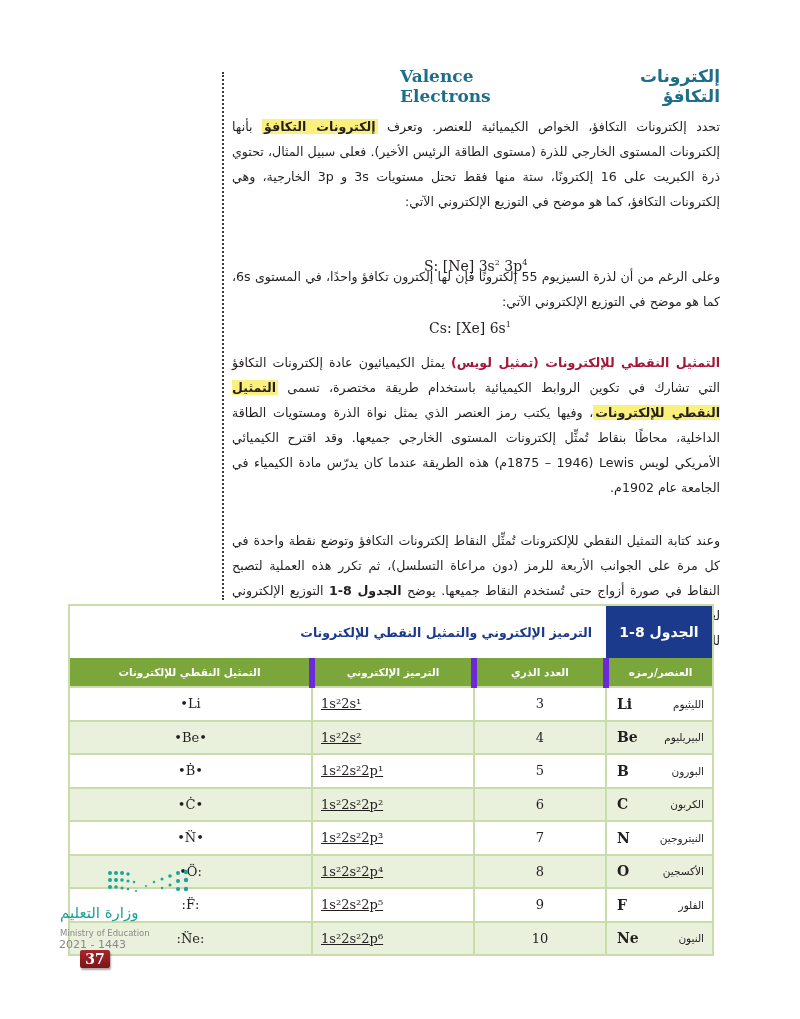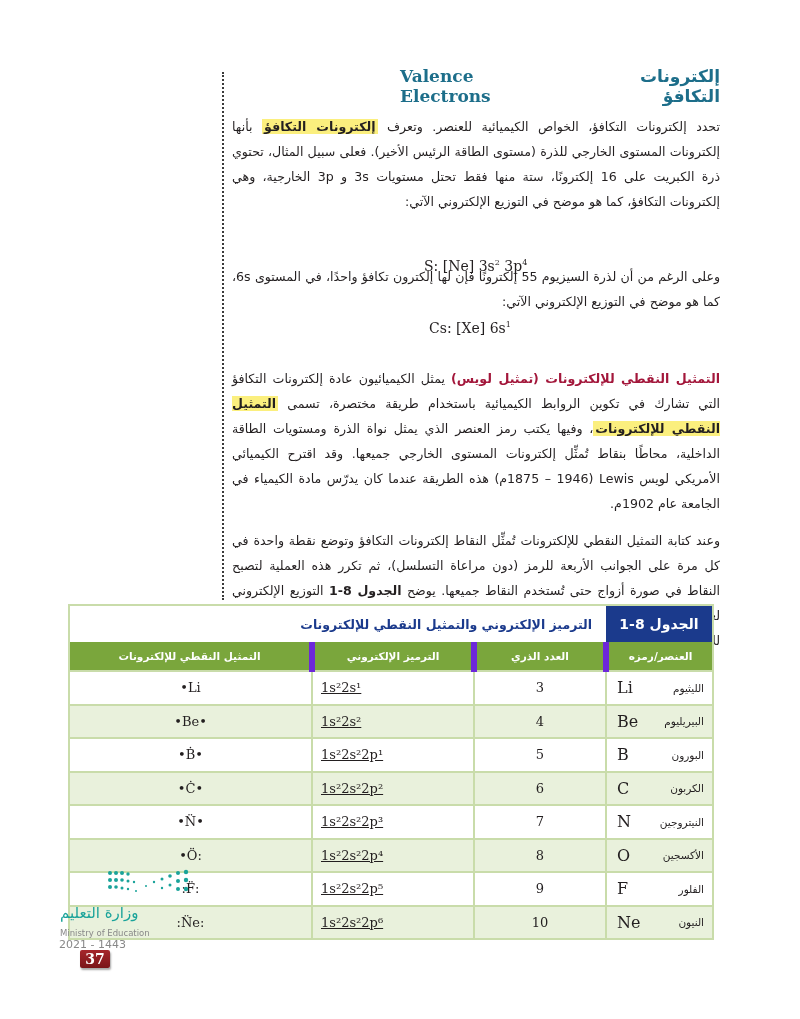--- a/index.html
+++ b/index.html
@@ -28,21 +28,21 @@
   .formula {
     position: absolute; direction: ltr; font-family: "DejaVu Serif", serif; font-size: 14px; color: #231f20;
   }
   sup { font-size: 8px; vertical-align: super; line-height: 0; }
 
   .table-wrap {
     position: absolute; left: 68px; top: 604px; width: 646px;
     border: 2px solid #c9dcaa; box-sizing: border-box; background: #fff;
   }
   table { border-collapse: collapse; width: 100%; direction: rtl; table-layout: fixed; }
-  .title-row td { height: 36px; padding: 0; }
+  .title-row td { height: 36px; padding: 8px; }
   .tbl-id {
     background: #1b3a8c; color: #fff; font-family: "DejaVu Sans", sans-serif; font-weight: bold;
     font-size: 14px; text-align: center;
   }
   .tbl-title {
     font-family: "DejaVu Sans", sans-serif; font-weight: bold; font-size: 12.5px; color: #1b3a8c;
     text-align: right; padding-right: 14px !important; background: #fff;
   }
   .hdr-row th {
     background: #7aa63c; color: #fff; font-family: "DejaVu Sans", sans-serif; font-size: 10.5px;
@@ -51,21 +51,21 @@
   .hdr-row th:last-child { border-left: none; }
   .data-row td {
     height: 31.5px; border-top: 2px solid #c9dcaa; border-left: 2px solid #c9dcaa; padding: 0;
     font-size: 13px;
   }
   .data-row td:last-child { border-left: none; }
   .data-row:nth-child(even) td { background: #e9f1dc; }
   .data-row:nth-child(odd) td { background: #ffffff; }
   .cell-elem { display: flex; justify-content: space-between; align-items: center; padding: 0 8px 0 10px; direction: rtl; }
   .elem-name { font-family: "DejaVu Sans", sans-serif; font-size: 10.5px; }
-  .elem-sym { font-family: "DejaVu Serif", serif; font-weight: normal; font-size: 16px; direction: ltr; }
+  .elem-sym { font-family: "DejaVu Serif", serif; font-weight: bold; font-size: 14px; direction: ltr; }
   .num { text-align: center; font-family: "DejaVu Serif", serif; font-size: 14px; }
   .config { direction: ltr; text-align: left; padding-left: 8px !important; font-family: "DejaVu Serif", serif; font-size: 14px; text-decoration: underline; }
   .lewis { text-align: center; font-family: "DejaVu Serif", serif; font-size: 11px; }
 
   .ministry {
     position: absolute; left: 58px; top: 862px; width: 150px; height: 82px;
   }
   .moe-dots { position: absolute; left: 48px; top: 6px; width: 92px; height: 30px; }
   .moe-ar {
     position: absolute; left: 2px; top: 42px; font-family: "DejaVu Sans", sans-serif; font-size: 15px;
@@ -103,21 +103,21 @@
 </div>
 
 <div class="para" style="top:264px;">
   <span>وعلى الرغم من أن لذرة السيزيوم 55 إلكترونًا فإن لها إلكترون تكافؤ واحدًا، في المستوى 6s، كما هو موضح في التوزيع الإلكتروني الآتي:</span>
 </div>
 
 <div class="formula" style="top:320px; left:429px;">
   <span>Cs: [Xe] 6s</span><sup>1</sup>
 </div>
 
-<div class="para" style="top:350px;margin-top:16px;">
+<div class="para" style="top:350px;">
   <span class="term">التمثيل النقطي للإلكترونات (تمثيل لويس)</span><span> يمثل الكيميائيون عادة إلكترونات التكافؤ التي تشارك في تكوين الروابط الكيميائية باستخدام طريقة مختصرة، تسمى </span><span class="hl">التمثيل النقطي للإلكترونات</span><span>، وفيها يكتب رمز العنصر الذي يمثل نواة الذرة ومستويات الطاقة الداخلية، محاطًا بنقاط تُمثِّل إلكترونات المستوى الخارجي جميعها. وقد اقترح الكيميائي الأمريكي لويس Lewis (1875 – 1946م) هذه الطريقة عندما كان يدرّس مادة الكيمياء في الجامعة عام 1902م.</span>
 </div>
 
 <div class="para" style="top:484px;margin-top:44px;">
   <span>وعند كتابة التمثيل النقطي للإلكترونات تُمثِّل النقاط إلكترونات التكافؤ وتوضع نقطة واحدة في كل مرة على الجوانب الأربعة للرمز (دون مراعاة التسلسل)، ثم تكرر هذه العملية لتصبح النقاط في صورة أزواج حتى تُستخدم النقاط جميعها. يوضح </span><b>الجدول 8-1</b><span> التوزيع الإلكتروني لعناصر الدورة الثانية في الحالة المستقرة بطريقتي الترميز الإلكتروني والتمثيل النقطي للإلكترونات (تمثيل لويس).</span>
 </div>
 
 <div class="table-wrap">
   <table>
     <colgroup>

